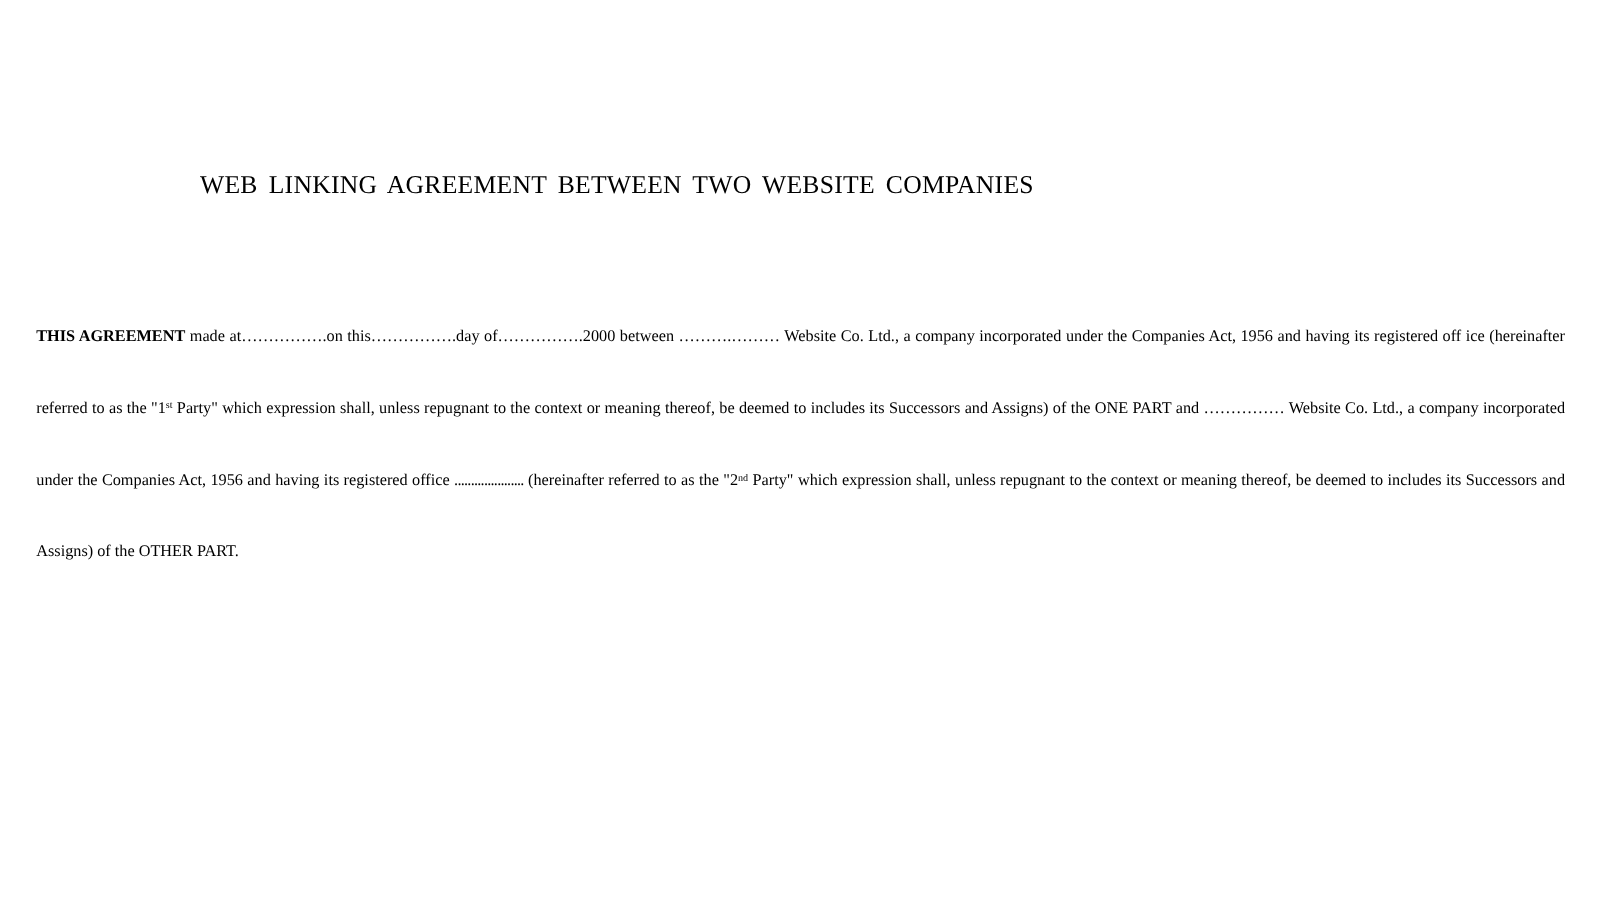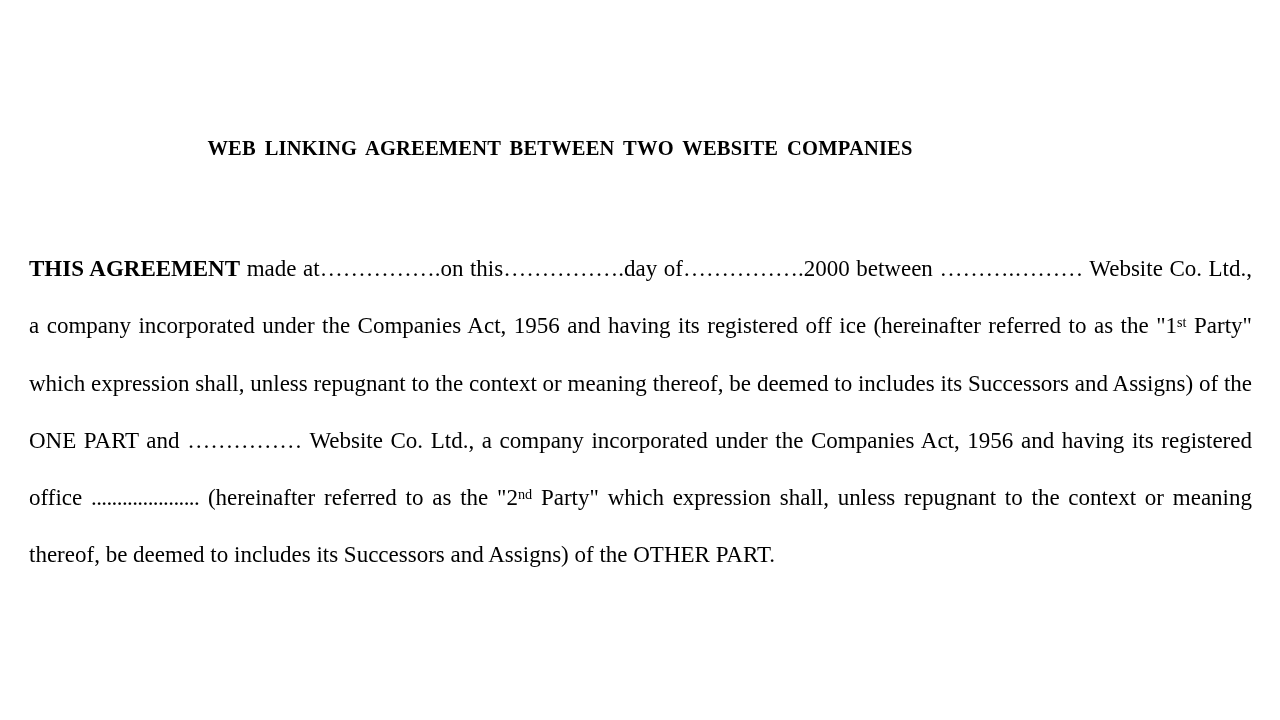--- a/index.html
+++ b/index.html
@@ -24,35 +24,35 @@
     background: #ffffff;
   }
 
   
   .doc-title {
     position: absolute;
     left: 160px;
     top: 120px;
     width: 800px;
     font-size: 20.5px;
-    font-weight: bold;
+    font-weight: normal;
     letter-spacing: 0.2px;
     word-spacing: 3.5px;
     line-height: 28px;
     white-space: nowrap;
-    text-align: center;
+    text-align: left;
   }
 
   
   .body-block {
     position: absolute;
     left: 29px;
     top: 240px;
     width: 1223px;
-    font-size: 23px;
+    font-size: 13px;
     line-height: 57.3px;
     text-align: justify;
     text-align-last: left;
   }
 
   .para {
     margin: 0;
     text-align: justify;
     text-align-last: left;
     text-justify: inter-word;

